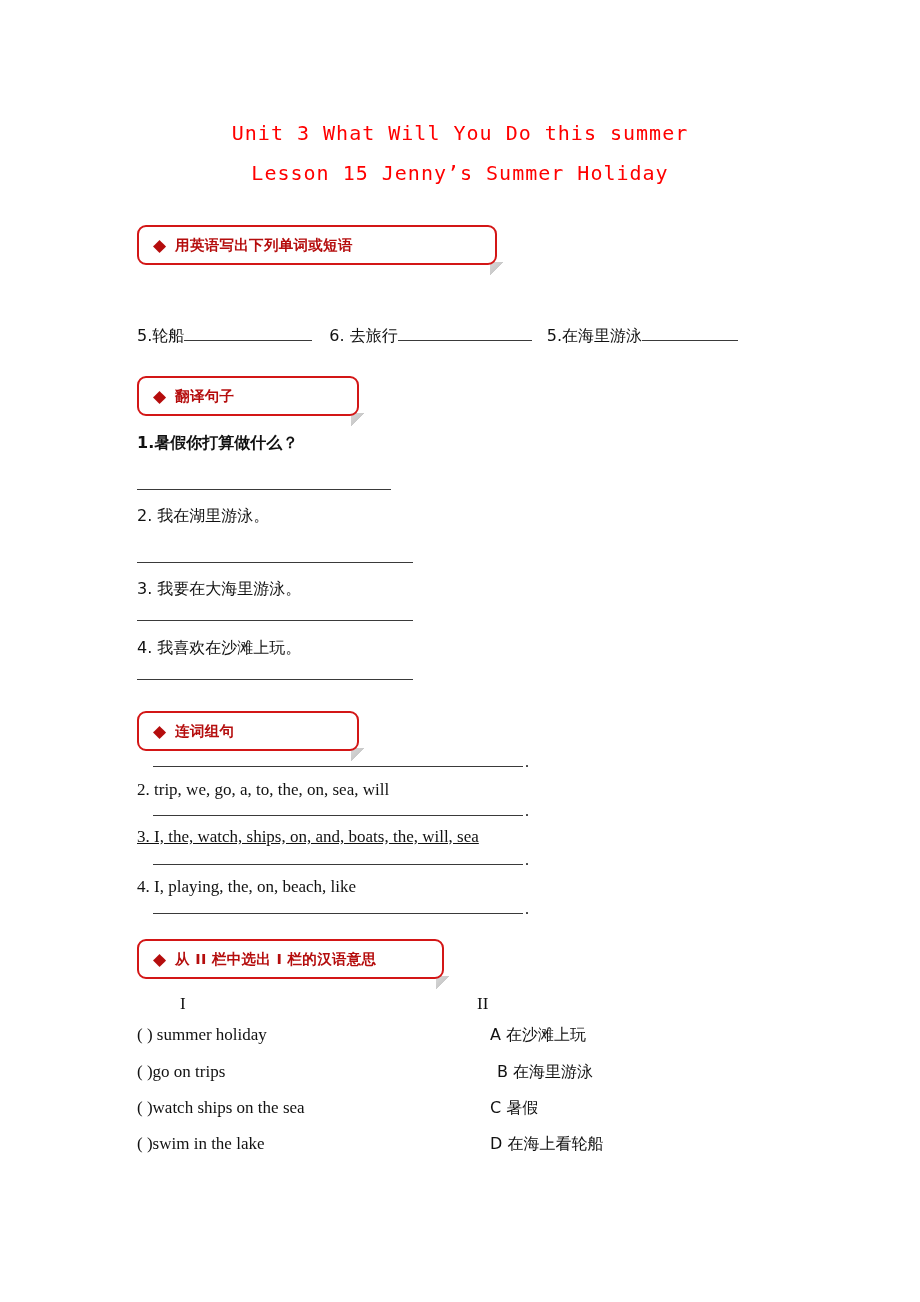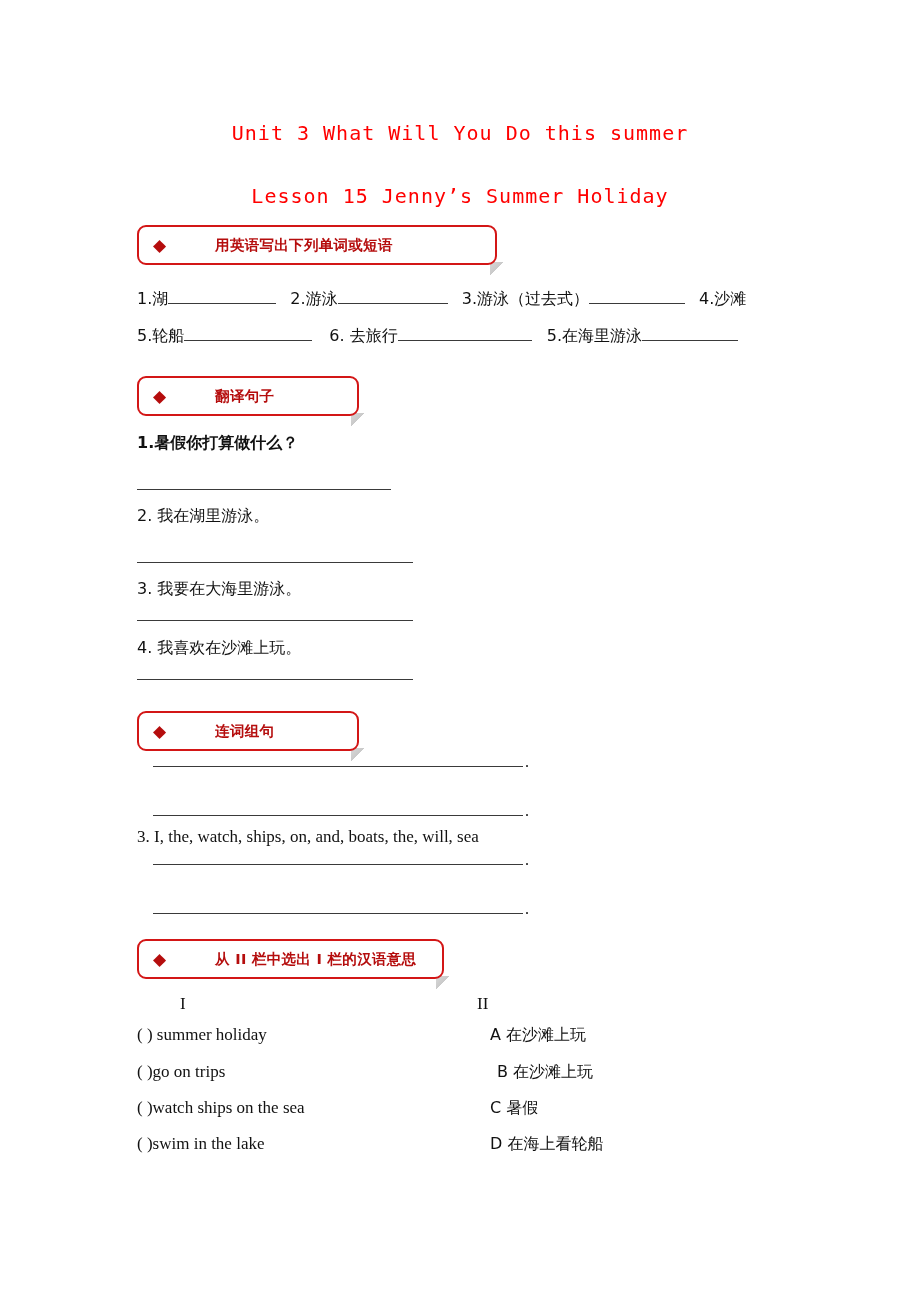--- a/index.html
+++ b/index.html
@@ -38,21 +38,21 @@
     color: #ff0000;
     line-height: 30px;
     white-space: nowrap;
   }
   .doc-subtitle {
     font-family: "DejaVu Sans Mono", "Liberation Mono", monospace;
     font-size: 20px;
     letter-spacing: 1px;
     color: #ff0000;
     line-height: 30px;
-    margin-top: 33px;
+    margin-top: 10px;
     white-space: nowrap;
   }
 
   
   .section-head {
     position: absolute;
     box-sizing: border-box;
     height: 40px;
     border: 2px solid #d31616;
     border-radius: 9px;
@@ -71,21 +71,20 @@
     margin-right: 9px;
     width: auto; height: auto;
   }
   .section-head .sh-label {
     font-family: "DejaVu Sans", "Liberation Sans", sans-serif;
     font-size: 14.5px;
     font-weight: bold;
     color: #b50d0d;
     white-space: nowrap;
     letter-spacing: 0.3px;
-    margin-left: 40px;
   }
   .head-shadow {
     position: absolute;
     width: 16px;
     height: 14px;
     background: linear-gradient(135deg, #d9d9d9 0%, #c9c9c9 45%, #ffffff 46%, #ffffff 100%);
     z-index: 1;
   }
 
   
@@ -140,26 +139,20 @@
     <div class="doc-title">Unit 3 What Will You Do this summer</div>
     <div class="doc-subtitle">Lesson 15 Jenny’s Summer Holiday</div>
   </div>
 
   <div class="head-shadow" style="left:490px; top:262px;"></div>
   <div class="section-head" style="left:137px; top:225px; width:360px;">
     <span class="diamond">◆</span>
     <span class="sh-label">用英语写出下列单词或短语</span>
   </div>
 
-  <div class="line cn" style="left:137px; top:288px;">
-    <span>1.湖</span><span class="u" style="width:108px;"></span>
-    <span style="display:inline-block;width:9px;"></span><span>2.游泳</span><span class="u" style="width:110px;"></span>
-    <span style="display:inline-block;width:9px;"></span><span>3.游泳（过去式）</span><span class="u" style="width:96px;"></span>
-    <span style="display:inline-block;width:9px;"></span><span>4.沙滩</span>
-  </div>
 
   <div class="line cn" style="left:137px; top:325px;">
     <span>5.轮船</span><span class="u" style="width:128px;"></span>
     <span style="display:inline-block;width:12px;"></span><span>6. 去旅行</span><span class="u" style="width:134px;"></span>
     <span style="display:inline-block;width:10px;"></span><span>5.在海里游泳</span><span class="u" style="width:96px;"></span>
   </div>
 
   <div class="head-shadow" style="left:351px; top:413px;"></div>
   <div class="section-head" style="left:137px; top:376px; width:222px;">
     <span class="diamond">◆</span>
@@ -180,44 +173,46 @@
 
   <div class="head-shadow" style="left:351px; top:748px;"></div>
   <div class="section-head" style="left:137px; top:711px; width:222px;">
     <span class="diamond">◆</span>
     <span class="sh-label">连词组句</span>
   </div>
 
   <div class="rule" style="left:153px; top:766px; width:370px;"></div>
   <div class="rule-dot" style="left:525px; top:753px;">.</div>
 
+  <div class="line en" style="left:137px; top:779px;">2. trip, we, go, a, to, the, on, sea, will</div>
   <div class="rule" style="left:153px; top:815px; width:370px;"></div>
   <div class="rule-dot" style="left:525px; top:802px;">.</div>
 
-  <div class="line en" style="left:137px; top:826px;">3. I, the, watch, ships, on, and, boats, the, will, sea</div>
+  <div class="line en" style="left:137px; top:826px;text-decoration:underline;">3. I, the, watch, ships, on, and, boats, the, will, sea</div>
   <div class="rule" style="left:153px; top:864px; width:370px;"></div>
   <div class="rule-dot" style="left:525px; top:851px;">.</div>
 
+  <div class="line en" style="left:137px; top:876px;">4. I, playing, the, on, beach, like</div>
   <div class="rule" style="left:153px; top:913px; width:370px;"></div>
   <div class="rule-dot" style="left:525px; top:900px;">.</div>
 
   <div class="head-shadow" style="left:436px; top:976px;"></div>
   <div class="section-head" style="left:137px; top:939px; width:307px;">
     <span class="diamond">◆</span>
     <span class="sh-label">从 II 栏中选出 I 栏的汉语意思</span>
   </div>
 
   <div class="col-head" style="left:180px; top:994px;">I</div>
   <div class="col-head" style="left:477px; top:994px;">II</div>
 
   <div class="line en" style="left:137px; top:1024px;">(    ) summer holiday</div>
   <div class="line cn" style="left:490px; top:1024px;">A  在沙滩上玩</div>
 
   <div class="line en" style="left:137px; top:1061px;text-align:center;">(    )go on trips</div>
-  <div class="line cn" style="left:497px; top:1061px;">B  在沙滩上玩</div>
+  <div class="line cn" style="left:497px; top:1061px;">B  在海里游泳</div>
 
   <div class="line en" style="left:137px; top:1097px;">(    )watch ships on the sea</div>
   <div class="line cn" style="left:490px; top:1097px;">C  暑假</div>
 
   <div class="line en" style="left:137px; top:1133px;">(    )swim in the lake</div>
   <div class="line cn" style="left:490px; top:1133px;">D  在海上看轮船</div>
 
 </div>
 
 </body></html>

